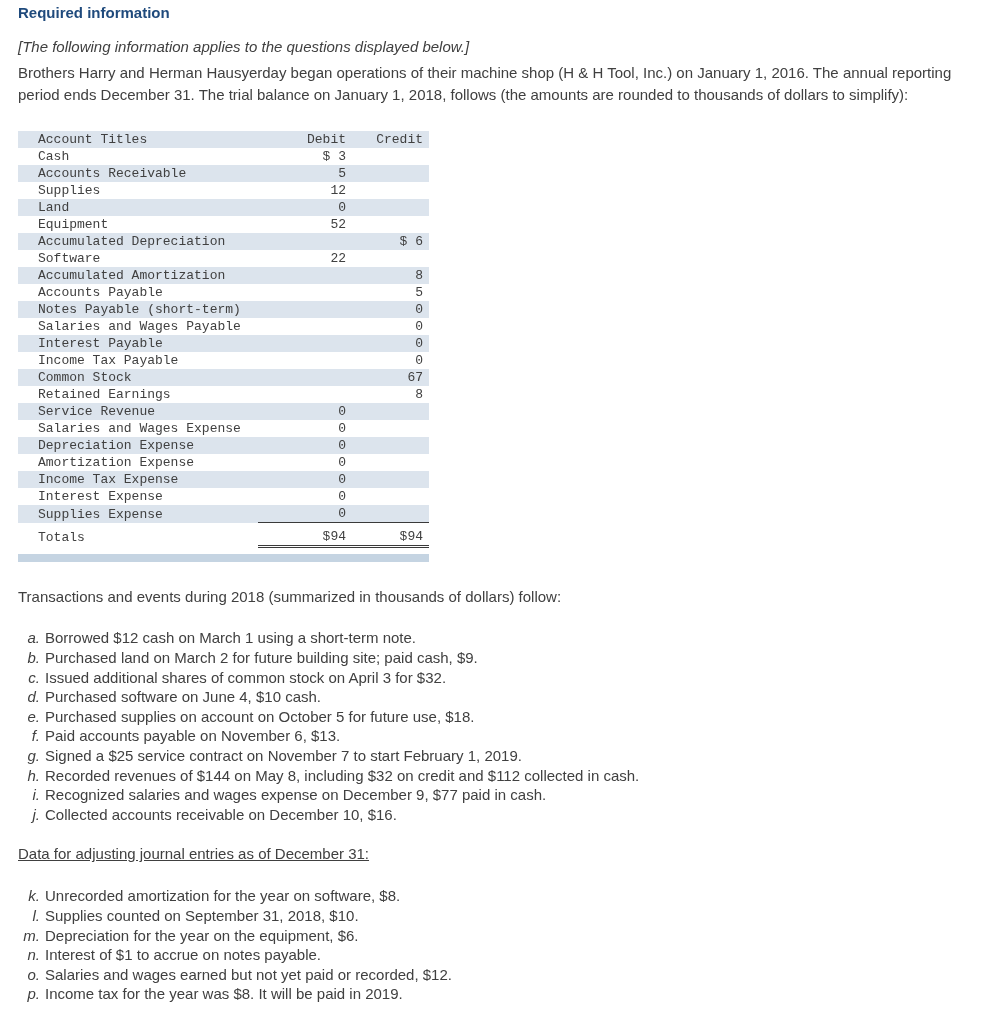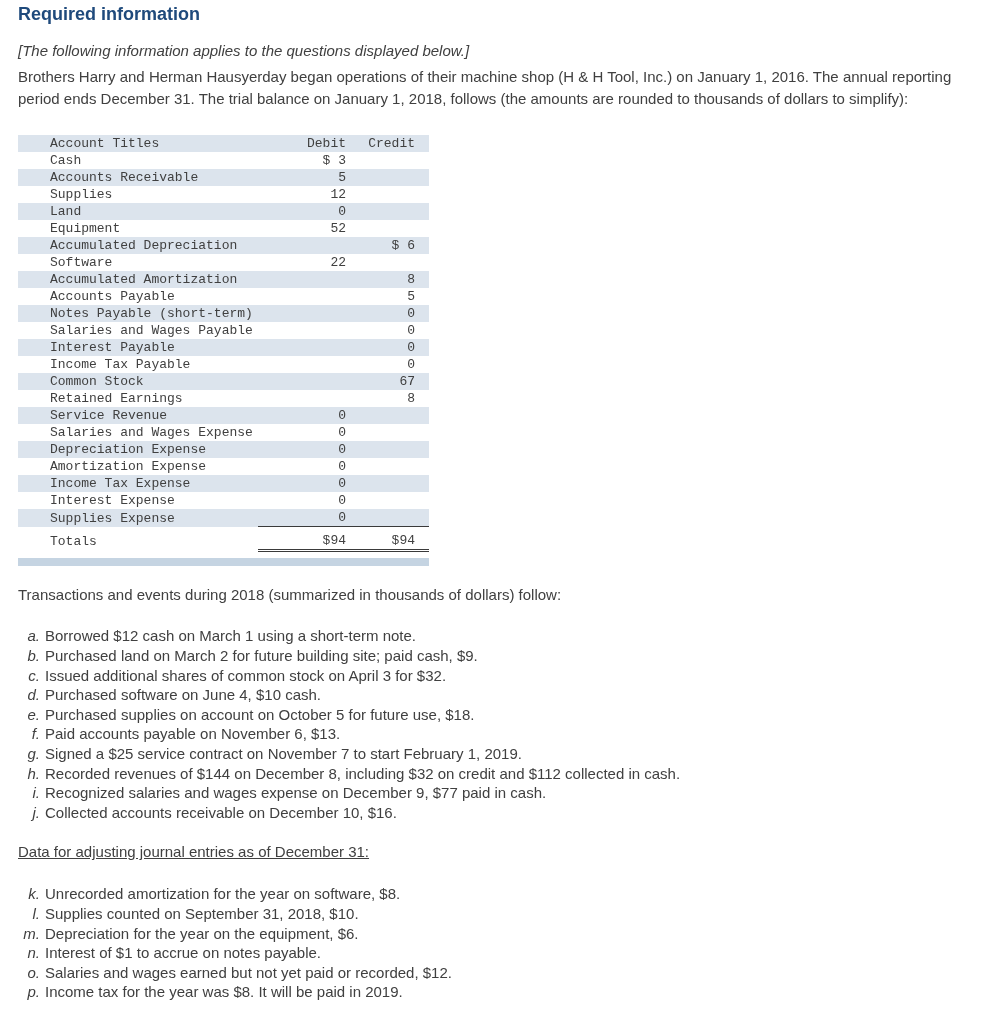--- a/index.html
+++ b/index.html
@@ -7,21 +7,21 @@
   body {
     width: 986px;
     font-family: "Liberation Sans", sans-serif;
     font-size: 15px;
     color: var(--text, #404040);
   }
   .page { padding: 4px 20px 14px 18px; }
 
   .title {
     color: var(--accent, #1f4a7c);
-    font-size: 18px;
+    font-size: 15px;
     font-weight: bold;
     margin-bottom: 15px;
   }
   .note {
     font-style: italic;
     margin-bottom: 5px;
     line-height: 1.4;
   }
   .intro {
     line-height: 1.48;
@@ -37,38 +37,38 @@
     table-layout: fixed;
   }
   .tb th, .tb td {
     font-weight: normal;
     height: 17px;
     line-height: 17px;
     padding: 0;
     white-space: nowrap;
     overflow: hidden;
   }
-  .tb .acct { text-align: left; padding-left: 32px; }
+  .tb .acct { text-align: left; padding-left: 20px; }
   .tb .num  { text-align: right; }
   .tb .debit  { padding-right: 2px; }
-  .tb .credit { padding-right: 14px; text-align: right; }
+  .tb .credit { padding-right: 6px; text-align: right; }
   .tb tr.shade { background: var(--stripe, #dce4ed); }
   .tb tr.last-data td.num { border-bottom: 1px solid #3a3a3a; }
   .tb tr.totals td { padding-top: 5px; height: 23px; }
   .tb tr.totals td.num { border-bottom: 3px double #3a3a3a; }
 
   .table-bar {
     width: 411px;
     height: 8px;
     background: var(--bar, #c5d4e2);
     margin-top: 6px;
   }
 
   .section-heading {
-    margin-top: 18px;
+    margin-top: 24px;
     margin-bottom: 21px;
     line-height: 1.4;
   }
   .section-heading.second {
     margin-top: 19px;
     margin-bottom: 22px;
     text-decoration: underline;
   }
 
   .list { margin-bottom: 0; }
@@ -253,21 +253,21 @@
       <div class="li">
         <span class="letter">f.</span>
         <span class="text">Paid accounts payable on November 6, $13.</span>
       </div>
       <div class="li">
         <span class="letter">g.</span>
         <span class="text">Signed a $25 service contract on November 7 to start February 1, 2019.</span>
       </div>
       <div class="li">
         <span class="letter">h.</span>
-        <span class="text">Recorded revenues of $144 on December 8, including $32 on credit and $112 collected in cash.</span>
+        <span class="text">Recorded revenues of $144 on May 8, including $32 on credit and $112 collected in cash.</span>
       </div>
       <div class="li">
         <span class="letter">i.</span>
         <span class="text">Recognized salaries and wages expense on December 9, $77 paid in cash.</span>
       </div>
       <div class="li">
         <span class="letter">j.</span>
         <span class="text">Collected accounts receivable on December 10, $16.</span>
       </div>
     </div>

